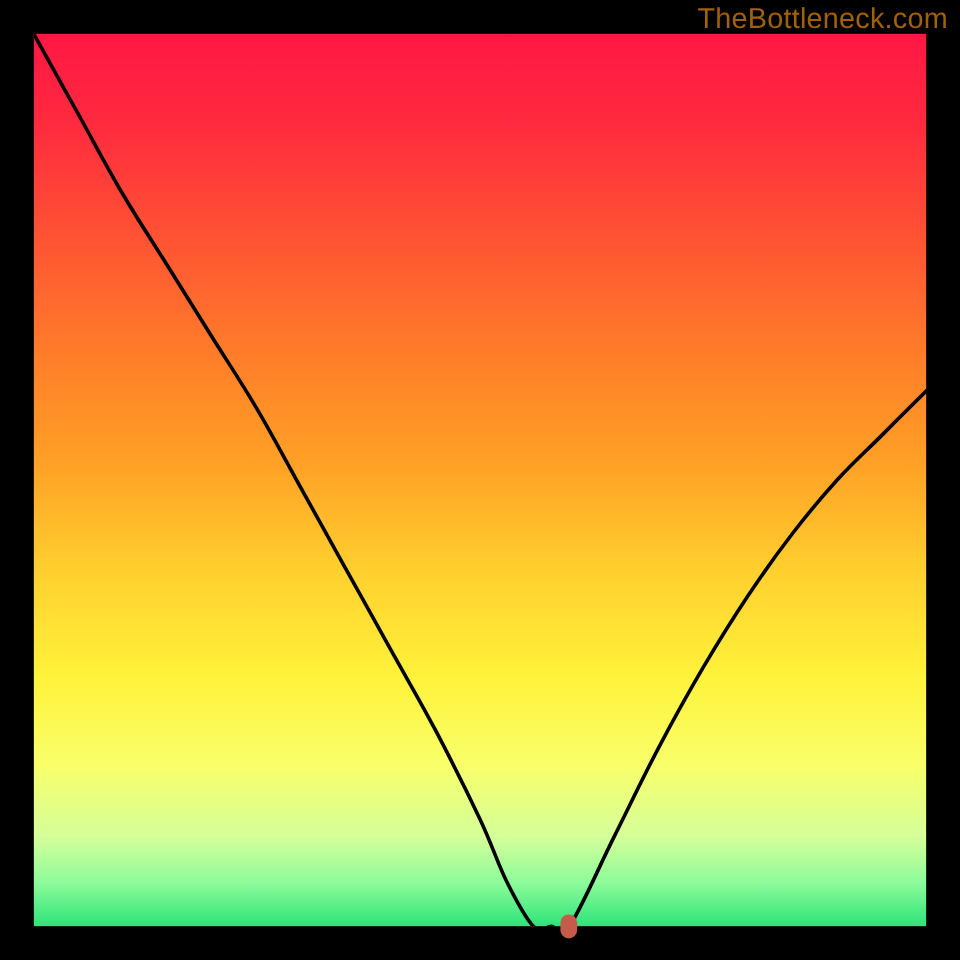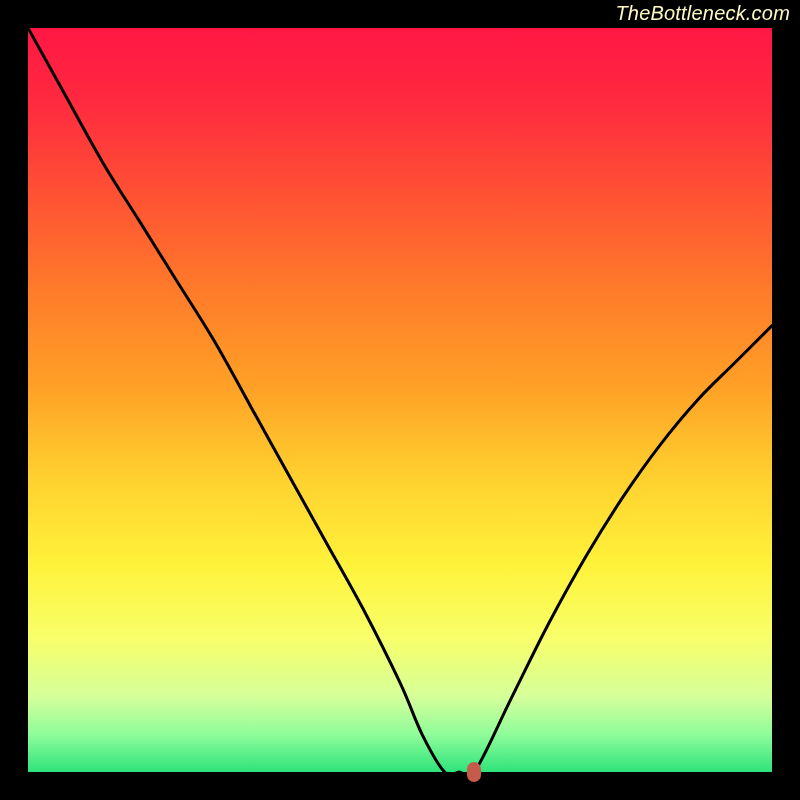--- a/index.html
+++ b/index.html
@@ -16,25 +16,24 @@
     left: 0;
     top: 0;
     width: 800px;
     height: 800px;
     background: #000000;
   }
   .watermark {
     position: absolute;
     top: 2px;
     right: 10px;
-    color: #fef9c3;
-    font-size: 20px;
+    color: #a16207;
+    font-size: 24px;
     letter-spacing: 0.2px;
     font-weight: 400;
-    font-style: italic;
   }
   .plot {
     position: absolute;
     left: 28px;
     top: 28px;
     width: 744px;
     height: 744px;
   }
   .plot svg {
     display: block;

